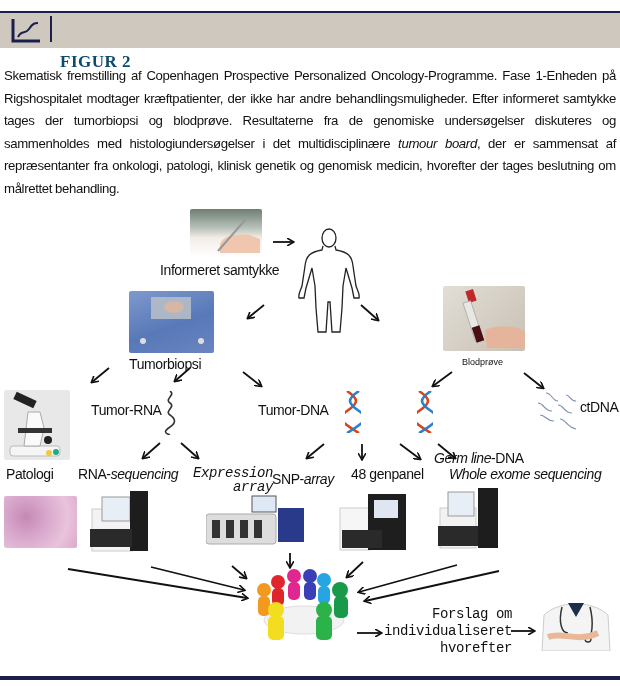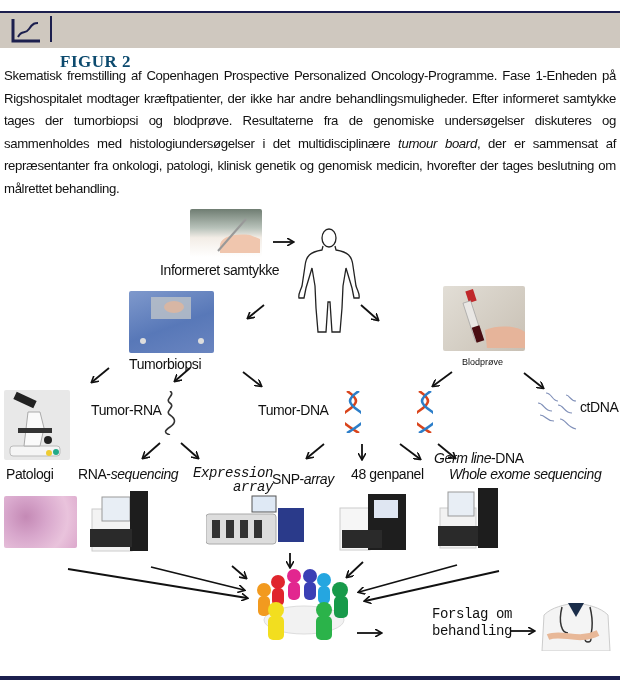--- a/index.html
+++ b/index.html
@@ -199,21 +199,22 @@
       <rect x="86" y="30" width="14" height="22" rx="5" fill="#189a4a"></rect>
     <circle cx="28" cy="44" r="8" fill="#f2de1f"></circle>
       <rect x="20" y="50" width="16" height="24" rx="5" fill="#f2de1f"></rect>
     <circle cx="76" cy="44" r="8" fill="#2bb34a"></circle>
       <rect x="68" y="50" width="16" height="24" rx="5" fill="#2bb34a"></rect>
   </g>
 </svg>
 
 <div class="lbl center" style="left:384px;top:606px;width:128px;line-height:17px;">
   <div>Forslag om</div>
-  <div>behandling</div>
+  <div>individualiseret</div>
+  <div>hvorefter</div>
 </div>
 
 <svg style="position:absolute;left:538px;top:603px;" width="76" height="48" viewBox="0 0 76 48">
   <path d="M4 48 L6 12 C14 4,26 2,36 0 L40 0 C50 2,62 4,70 12 L72 48Z" fill="#f4f4f4" stroke="#ccc"></path>
   <path d="M30 0 L38 14 L46 0Z" fill="#1b2e4a"></path>
   <path d="M24 4 C20 20,24 30,30 30 M52 4 C56 20,54 34,50 34" stroke="#333" stroke-width="1.5" fill="none"></path>
   <circle cx="50" cy="36" r="3" fill="none" stroke="#333" stroke-width="1.3"></circle>
   <path d="M10 34 C24 28,40 40,60 30" stroke="#e8b898" stroke-width="6" fill="none"></path>
 </svg>
 

